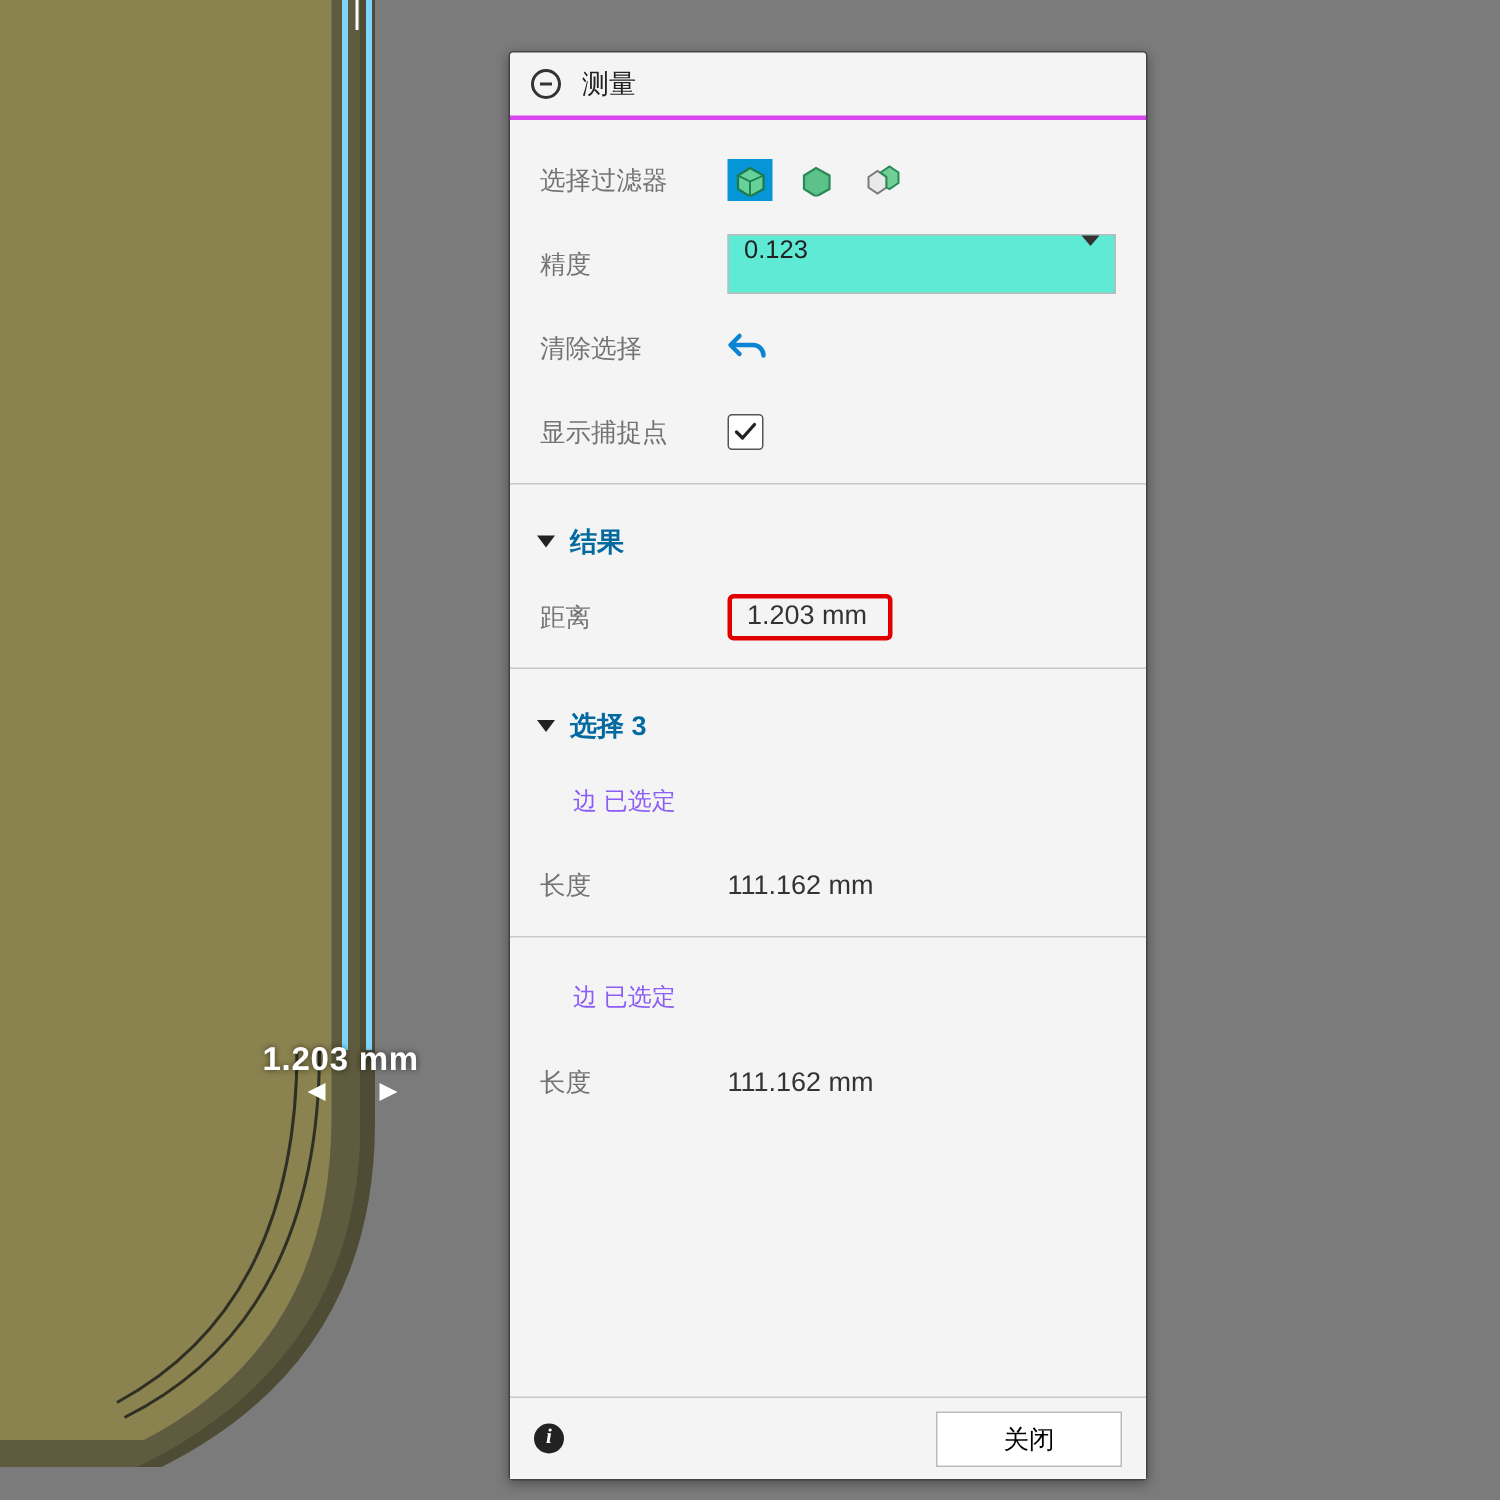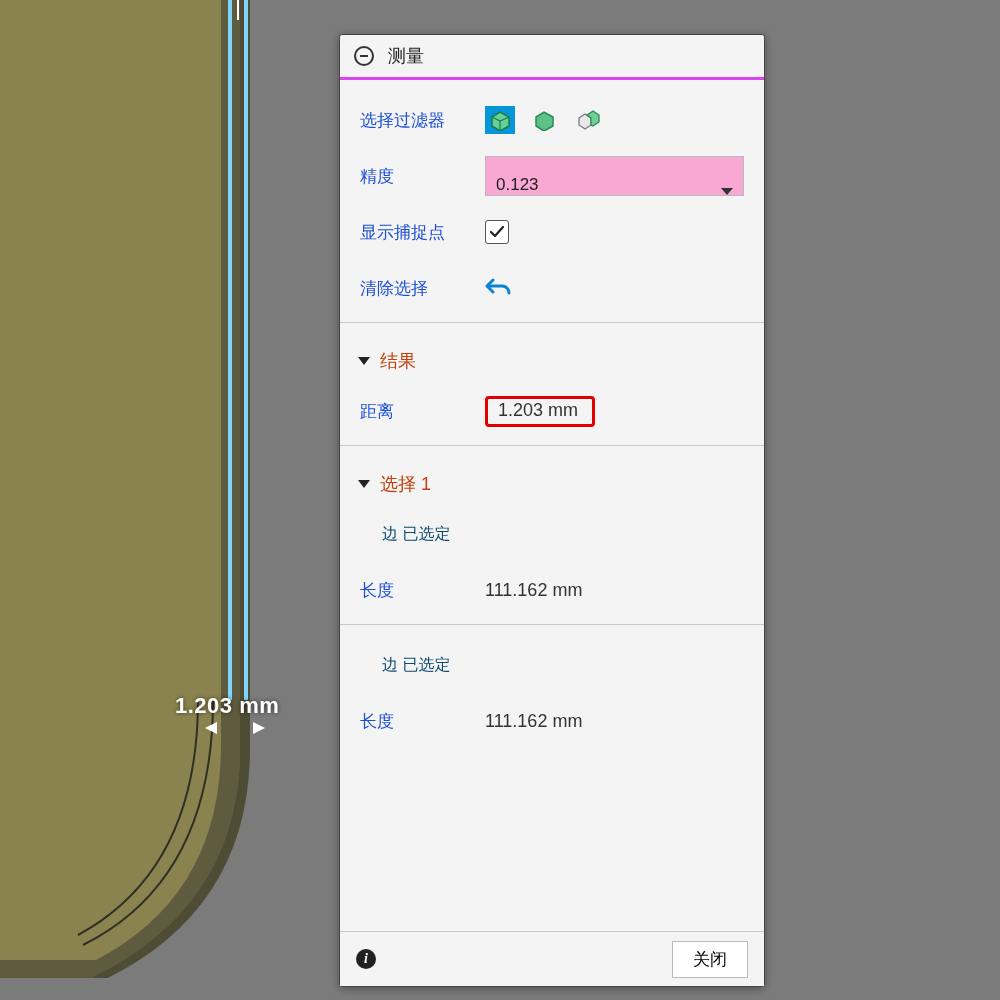--- a/index.html
+++ b/index.html
@@ -9,37 +9,37 @@
 .annot{position:absolute;left:175px;top:693px;color:#fff;font-size:22px;font-weight:600;text-shadow:0 0 4px rgba(0,0,0,.6);letter-spacing:.5px}
 .annot-ticks{position:absolute;left:205px;top:720px;width:60px;height:16px}
 .annot-ticks svg{width:100%;height:100%}
 .panel{position:absolute;left:339px;top:34px;width:424px;height:951px;background:#f4f4f4;border:1px solid #444;border-radius:3px;box-shadow:0 2px 8px rgba(0,0,0,.35);font-size:17px;color:#222}
 .panel-head{display:flex;align-items:center;height:42px;padding:0 14px;border-bottom:3px solid #d946ef}
 .collapse-btn{width:16px;height:16px;border-radius:50%;border:2px solid #333;margin-right:14px;display:flex;align-items:center;justify-content:center}
 .collapse-btn::after{content:"";display:block;width:8px;height:2px;background:#333}
 .panel-title{font-size:18px}
 .section{padding:12px 0 6px 0;border-bottom:1px solid #c9c9c9}
 .row{display:flex;align-items:center;min-height:48px;padding:4px 20px}
-.row-label{width:125px;flex:none;font-size:17px;color:#1d4ed8}
+.row-label{width:125px;flex:none;font-size:17px;color:#737373}
 .row-val{font-size:18px;color:#333}
 .filter-icons{display:flex;gap:14px;align-items:center}
 .filter-icons>div{width:30px;height:28px;display:flex;align-items:center;justify-content:center}
 .filter-icons .active{background:#0696d7}
-.select{flex:1;height:38px;background:#f9a8d4;border:1px solid #bbb;display:flex;align-items:flex-end;justify-content:space-between;padding:0 10px;cursor:pointer;font-size:17px}
+.select{flex:1;height:38px;background:#5eead4;border:1px solid #bbb;display:flex;align-items:flex-start;justify-content:space-between;padding:0 10px;cursor:pointer;font-size:17px}
 .select .caret{width:0;height:0;border-left:6px solid transparent;border-right:6px solid transparent;border-top:7px solid #333}
 .undo{color:#0b84d3}
 .chk{width:22px;height:22px;border:1.5px solid #555;border-radius:3px;display:flex;align-items:center;justify-content:center;background:#fff}
 .chk svg{width:16px;height:16px}
-.sect-head{display:flex;align-items:center;padding:14px 18px 10px 18px;font-weight:400;font-size:18px;color:#c2410c}
+.sect-head{display:flex;align-items:center;padding:14px 18px 10px 18px;font-weight:700;font-size:18px;color:#0369a1}
 .sect-head .tri{width:0;height:0;border-left:6px solid transparent;border-right:6px solid transparent;border-top:8px solid #222;margin-right:10px}
 .hl{border:3px solid #e10000;border-radius:4px;padding:1px 14px 3px 10px;display:inline-block}
-.muted{color:#0c4a6e;font-size:16px;padding-left:22px}
+.muted{color:#8b5cf6;font-size:16px;padding-left:22px}
 .panel-foot{position:absolute;left:0;right:0;bottom:0;height:54px;border-top:1px solid #c7c7c7;display:flex;align-items:center;justify-content:space-between;padding:0 16px;background:#f4f4f4}
 .info-i{width:20px;height:20px;border-radius:50%;background:#222;color:#fff;font-weight:700;font-size:14px;display:flex;align-items:center;justify-content:center;font-family:Georgia,serif;font-style:italic}
-.close-btn{background:#fff;border:1px solid #bbb;padding:6px 20px;font-size:17px;cursor:pointer}
+.close-btn{background:#fff;border:1px solid #bbb;padding:6px 44px;font-size:17px;cursor:pointer}
 </style>
 </head>
 <body>
 
 <div class="viewport">
 
   <div class="model">
     <svg viewBox="0 0 280 978">
 
       <path d="M 0 0 L 233 0 L 233 745 Q 233 895 108 960 L 0 960 Z" fill="#8b834f"></path>
@@ -100,34 +100,34 @@
       <div class="row sel-row">
         <div class="row-label">精度</div>
         <div class="select">
           <span>0.123</span>
           <span class="caret"></span>
         </div>
       </div>
 
 
       <div class="row">
-        <div class="row-label">显示捕捉点</div>
-        <div class="chk">
-          <svg viewBox="0 0 16 16">
-              <path d="M2 8 L6 12 L14 3" fill="none" stroke="#222" stroke-width="2.2" stroke-linecap="round" stroke-linejoin="round"></path>
+        <div class="row-label">清除选择</div>
+        <div class="undo">
+          <svg width="28" height="22" viewBox="0 0 28 22">
+              <path d="M8 5 L2 11 L8 17" fill="none" stroke="#0b84d3" stroke-width="3" stroke-linecap="round" stroke-linejoin="round"></path>
+              <path d="M3 11 H17 A7 7 0 0 1 24 18" fill="none" stroke="#0b84d3" stroke-width="3" stroke-linecap="round"></path>
             </svg>
         </div>
       </div>
 
       <div class="row">
-        <div class="row-label">清除选择</div>
-        <div class="undo">
-          <svg width="28" height="22" viewBox="0 0 28 22">
-              <path d="M8 5 L2 11 L8 17" fill="none" stroke="#0b84d3" stroke-width="3" stroke-linecap="round" stroke-linejoin="round"></path>
-              <path d="M3 11 H17 A7 7 0 0 1 24 18" fill="none" stroke="#0b84d3" stroke-width="3" stroke-linecap="round"></path>
+        <div class="row-label">显示捕捉点</div>
+        <div class="chk">
+          <svg viewBox="0 0 16 16">
+              <path d="M2 8 L6 12 L14 3" fill="none" stroke="#222" stroke-width="2.2" stroke-linecap="round" stroke-linejoin="round"></path>
             </svg>
         </div>
       </div>
     </div>
 
     <div class="section">
       <div class="sect-head">
         <span class="tri"></span>
         <span>结果</span>
       </div>
@@ -135,21 +135,21 @@
         <div class="row-label">距离</div>
         <span class="hl">
           <span class="row-val">1.203 mm</span>
         </span>
       </div>
     </div>
 
     <div class="section">
       <div class="sect-head">
         <span class="tri"></span>
-        <span>选择 1</span>
+        <span>选择 3</span>
       </div>
       <div class="row">
         <div class="muted">边 已选定</div>
       </div>
       <div class="row">
         <div class="row-label">长度</div>
         <div class="row-val">111.162 mm</div>
       </div>
     </div>
 

